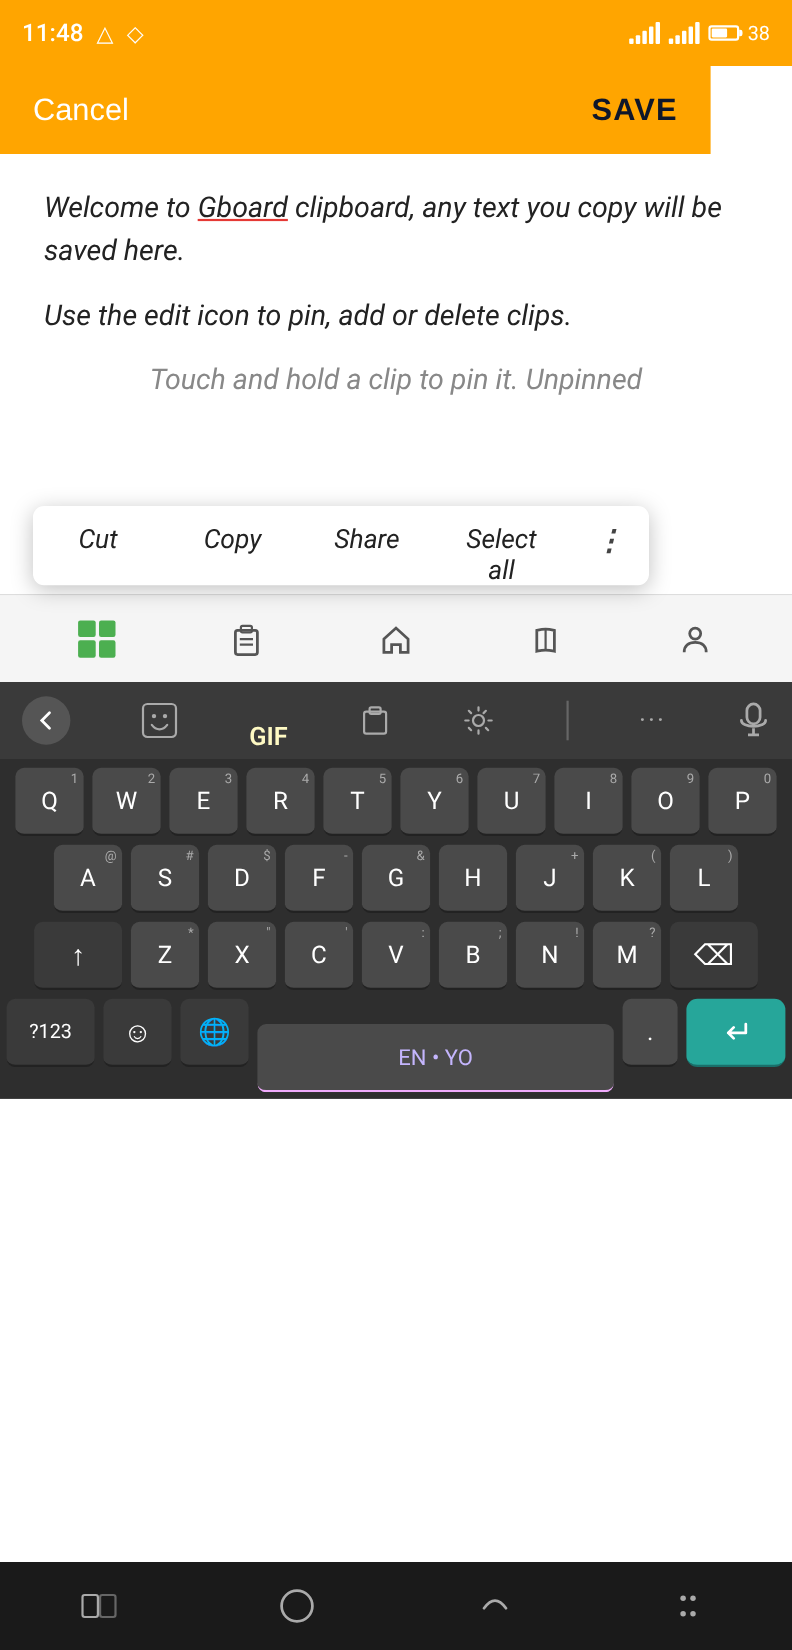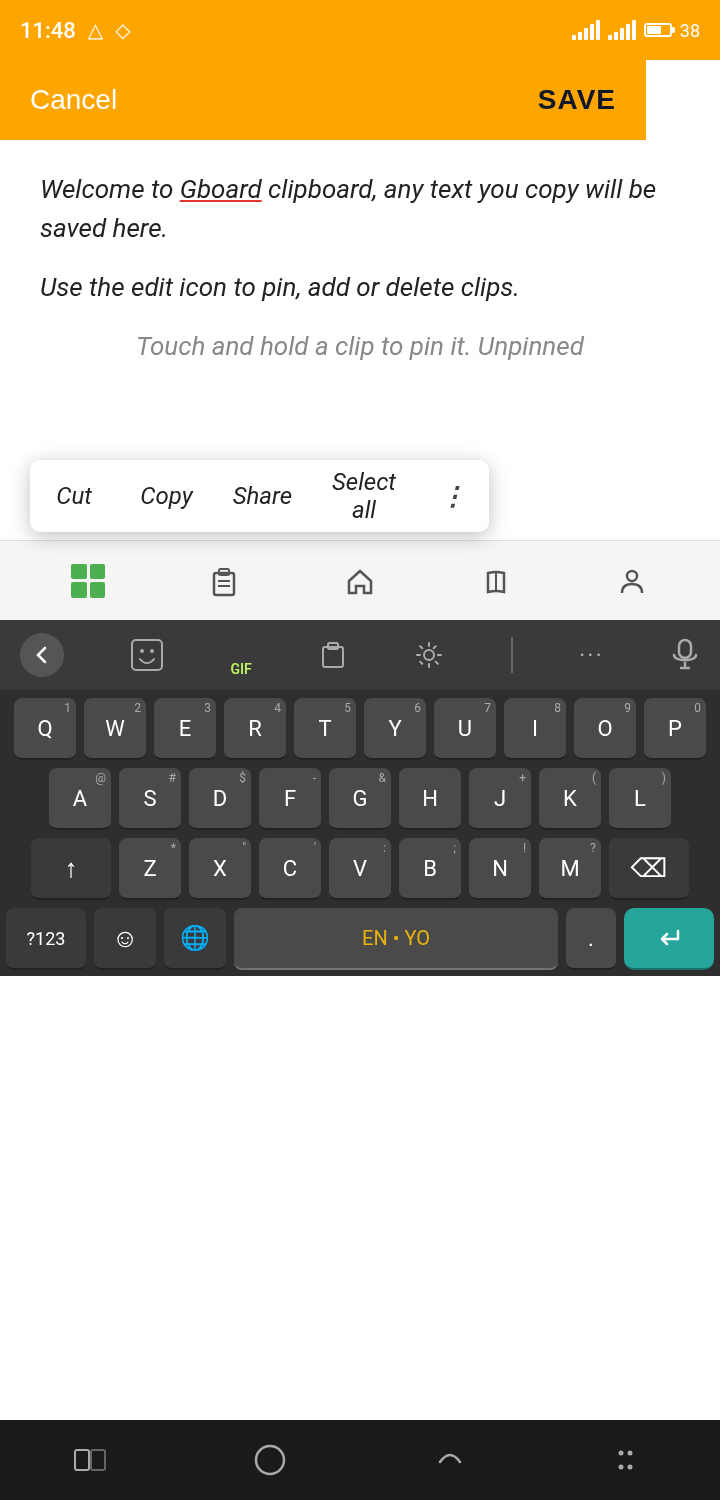--- a/index.html
+++ b/index.html
@@ -131,26 +131,25 @@
       overflow: hidden;
       text-overflow: clip;
       text-align: center;
     }
 
     
     .context-menu {
       position: absolute;
       top: 320px;
       left: 30px;
-      width: 459px;
+      width: 560px;
       background: white;
       border-radius: 10px;
       box-shadow: 0 4px 20px rgba(0,0,0,0.25);
       display: flex;
-      align-items: center;
       padding: 0 10px;
       height: 72px;
       z-index: 100;
       gap: 24px;
     }
     .context-menu-item {
       flex: 1;
       text-align: center;
       font-size: 24px;
       color: #222;
@@ -349,29 +348,30 @@
       border-bottom: 2px solid #222;
     }
     .kbd-row-bottom {
       display: flex;
       justify-content: center;
       gap: 8px;
     }
     .space-bar {
       background: #4a4a4a;
       border-radius: 8px;
-      color: #eab308;
+      color: #c4b5fd;
       font-size: 20px;
       display: flex;
       align-items: center;
       justify-content: center;
       flex: 1;
       height: 62px;
-      border-bottom: 2px solid #737373;
-      cursor: pointer;
+      border-bottom: 2px solid #f0abfc;
+      cursor: pointer;
+      margin-top: 23px;
     }
     .enter-key {
       background: #26a69a;
       border-radius: 10px;
       display: flex;
       align-items: center;
       justify-content: center;
       width: 90px;
       height: 62px;
       border-bottom: 2px solid #1a6f6a;
@@ -530,21 +530,21 @@
     </svg>
   </div>
   <div class="kbd-top-btn">
     <svg width="34" height="34" viewBox="0 0 34 34" fill="none">
       <rect x="2" y="2" width="30" height="30" rx="4" fill="none" stroke="#aaa" stroke-width="2"></rect>
       <circle cx="12" cy="13" r="2" fill="#aaa"></circle>
       <circle cx="22" cy="13" r="2" fill="#aaa"></circle>
       <path d="M10 21C10 21 13 25 17 25C21 25 24 21 24 21" stroke="#aaa" stroke-width="2" stroke-linecap="round"></path>
     </svg>
   </div>
-  <span class="kbd-top-btn" style="color:#bef264; font-size:14px; font-weight:600;margin-top:28px;">GIF</span>
+  <span class="kbd-top-btn" style="color:#fef9c3; font-size:23px; font-weight:600;margin-top:28px;">GIF</span>
   <div class="kbd-top-btn">
     <svg width="30" height="30" viewBox="0 0 30 30" fill="none">
       <rect x="5" y="7" width="20" height="20" rx="2" fill="none" stroke="#aaa" stroke-width="2"></rect>
       <rect x="10" y="3" width="10" height="6" rx="1.5" fill="none" stroke="#aaa" stroke-width="2"></rect>
     </svg>
   </div>
   <div class="kbd-top-btn">
     <svg width="30" height="30" viewBox="0 0 30 30" fill="none">
       <circle cx="15" cy="15" r="5" fill="none" stroke="#aaa" stroke-width="2"></circle>
       <path d="M15 3v3M15 24v3M3 15h3M24 15h3M6.2 6.2l2.1 2.1M21.7 21.7l2.1 2.1M21.7 6.2l-2.1 2.1M6.2 21.7l2.1 2.1" stroke="#aaa" stroke-width="2" stroke-linecap="round"></path>

